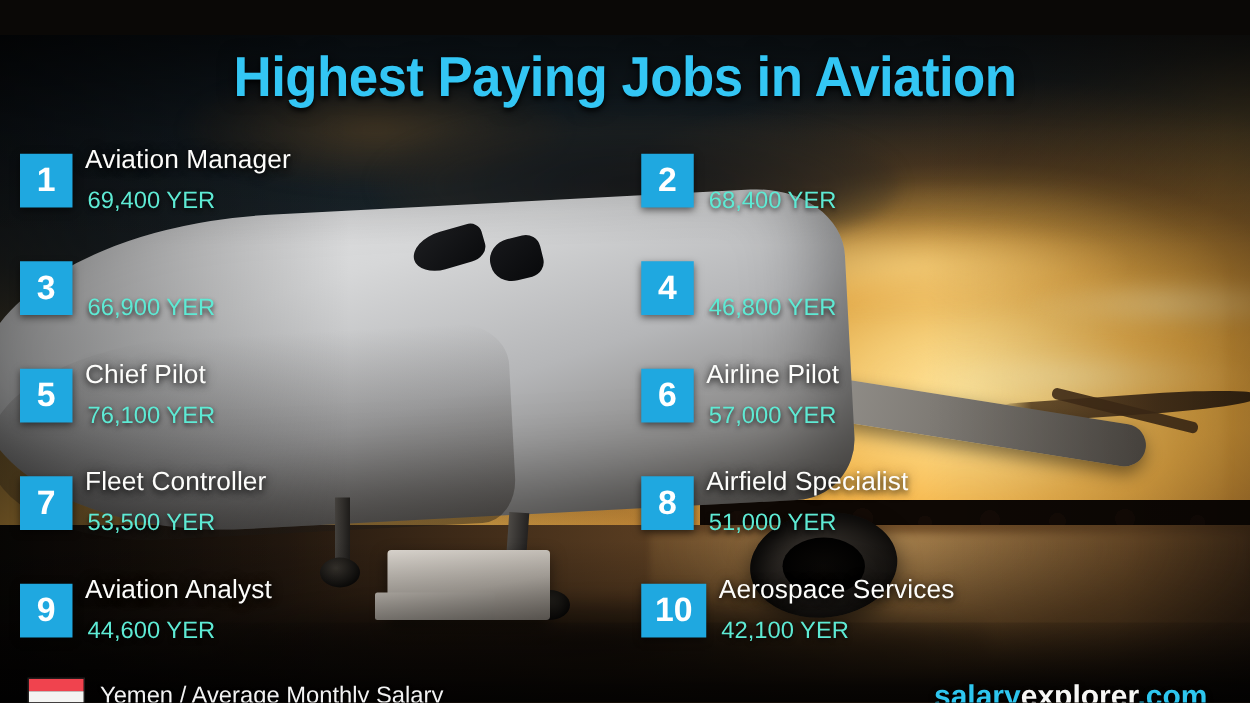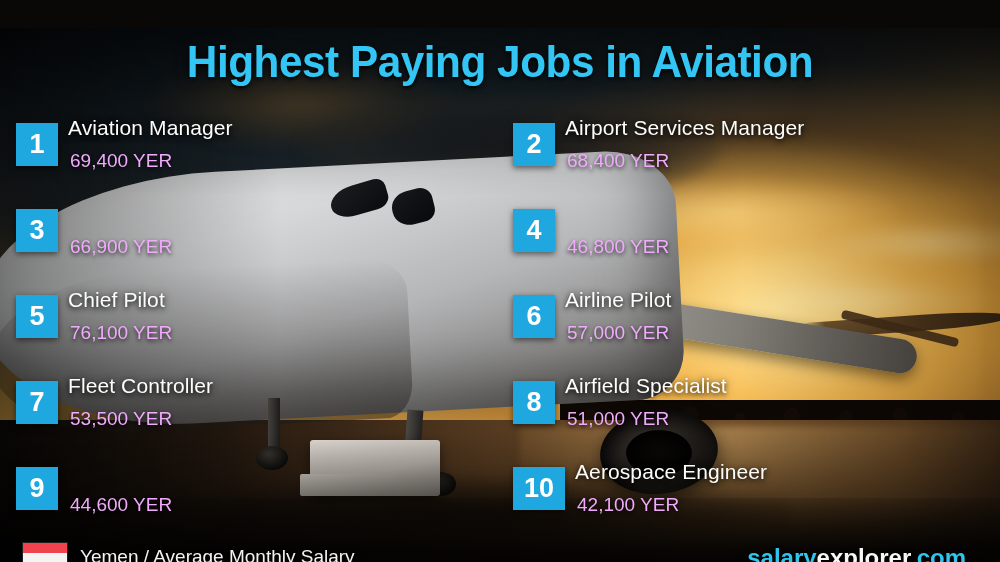--- a/index.html
+++ b/index.html
@@ -189,21 +189,21 @@
   .rank.wide{min-width:52px;}
   .job{
     position:absolute;left:52px;top:2px;
     font-size:21px;color:#fdfdfb;font-weight:400;
     text-shadow:0 2px 5px rgba(0,0,0,.8), 0 0 10px rgba(0,0,0,.45);
     white-space:nowrap;letter-spacing:.1px;
   }
   .job.wide{left:62px;}
   .salary{
     position:absolute;left:54px;top:36px;
-    font-size:19px;color:#f0abfc;font-weight:400;
+    font-size:19px;color:#5eead4;font-weight:400;
     text-shadow:0 2px 4px rgba(0,0,0,.8);
     white-space:nowrap;
   }
   .salary.wide{left:64px;}
 
   
   .footer{position:absolute;left:0;bottom:0;width:1000px;height:56px;}
   .flag{
     position:absolute;left:22px;top:8px;width:46px;height:31px;
     border:1px solid rgba(255,255,255,.12);
@@ -297,30 +297,30 @@
         </div>
 
         <div class="row">
           <div class="rank">7</div>
           <div class="job">Fleet Controller</div>
           <div class="salary">53,500 YER</div>
         </div>
 
         <div class="row">
           <div class="rank">9</div>
+          <div class="job">Aviation Analyst</div>
           <div class="salary">44,600 YER</div>
         </div>
 
       </div>
 
       <div class="col col-right">
 
         <div class="row">
           <div class="rank">2</div>
-          <div class="job">Airport Services Manager</div>
           <div class="salary">68,400 YER</div>
         </div>
 
         <div class="row">
           <div class="rank">4</div>
           <div class="salary">46,800 YER</div>
         </div>
 
         <div class="row">
           <div class="rank">6</div>
@@ -329,21 +329,21 @@
         </div>
 
         <div class="row">
           <div class="rank">8</div>
           <div class="job">Airfield Specialist</div>
           <div class="salary">51,000 YER</div>
         </div>
 
         <div class="row">
           <div class="rank wide">10</div>
-          <div class="job wide">Aerospace Engineer</div>
+          <div class="job wide">Aerospace Services</div>
           <div class="salary wide">42,100 YER</div>
         </div>
 
       </div>
     </div>
 
     <div class="footer">
       <div class="flag">
         <div class="flag-s flag-red"></div>
         <div class="flag-s flag-white"></div>

